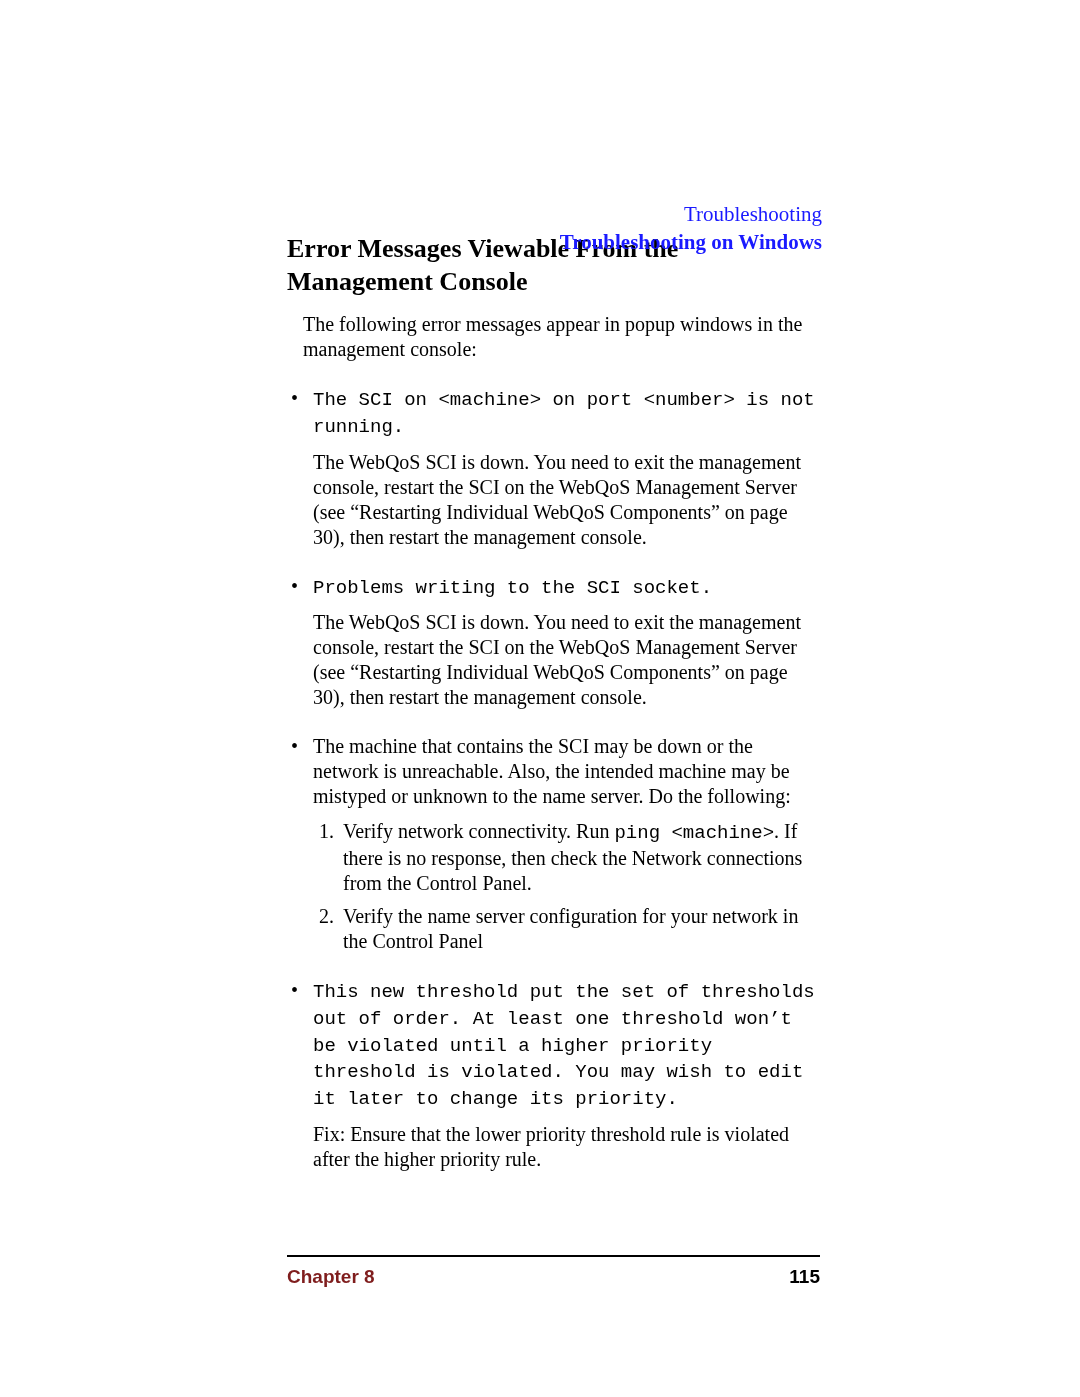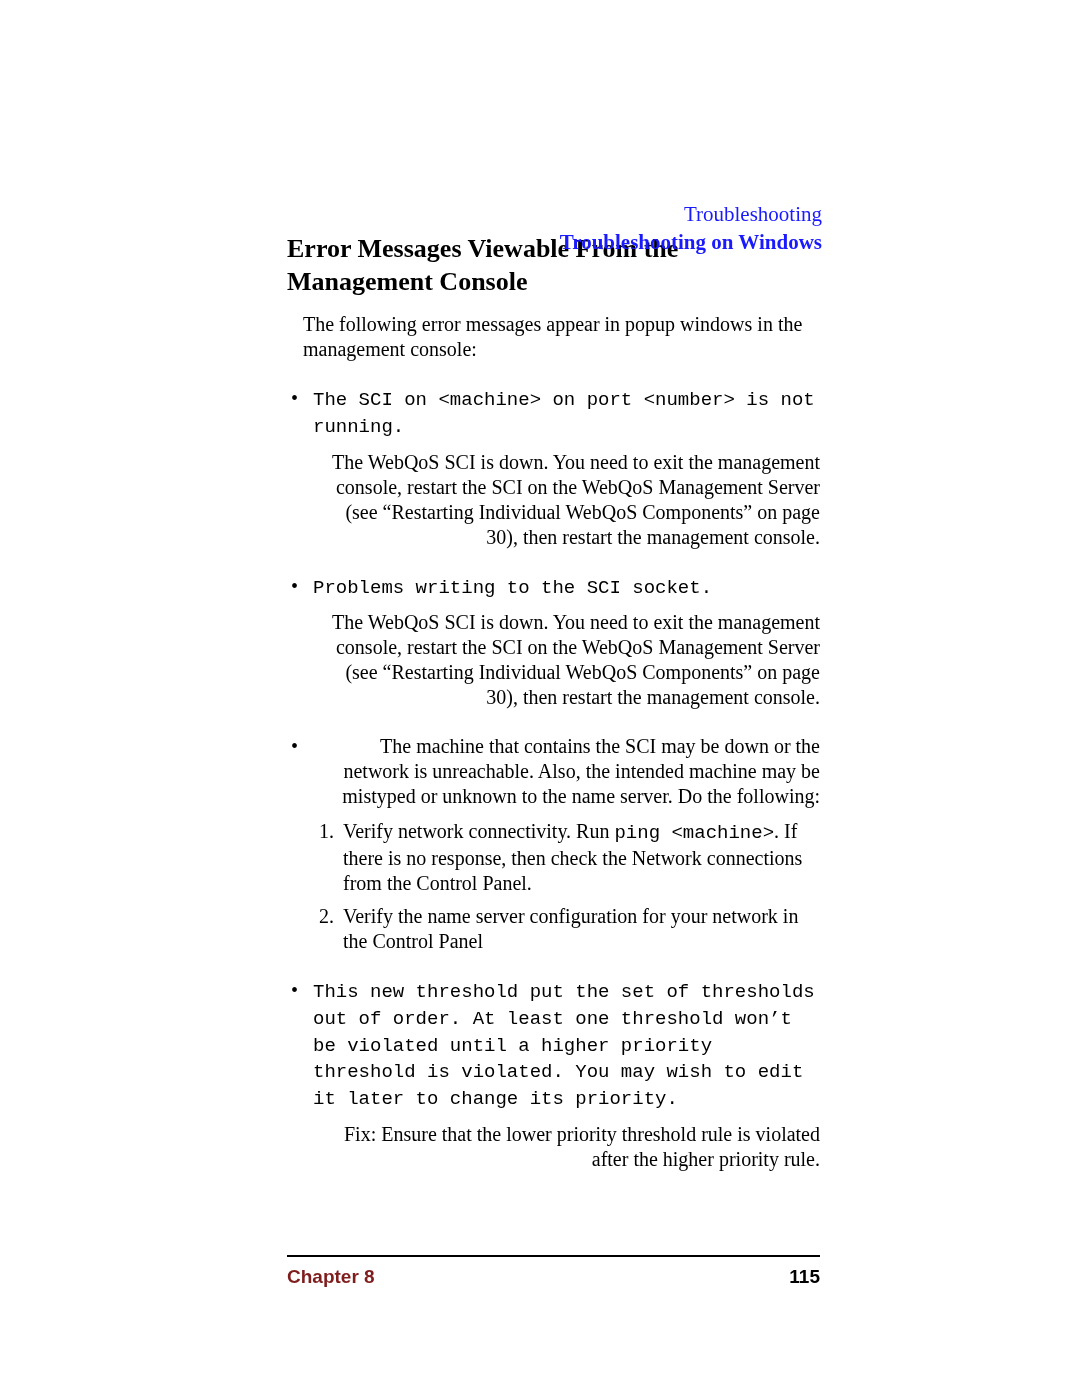--- a/index.html
+++ b/index.html
@@ -61,21 +61,20 @@
     top: 0;
     font-size: 20px;
     line-height: 1.25;
   }
   .mono {
     font-family: "Courier New", Courier, monospace;
     font-size: 19px;
   }
   p.desc {
     margin: 10px 0 0 0;
-    text-align: right;
   }
   ol.steps {
     margin: 10px 0 0 0;
     padding-left: 26px;
   }
   ol.steps > li {
     padding-left: 4px;
     margin-top: 8px;
   }
   ol.steps > li:first-child { margin-top: 0; }

